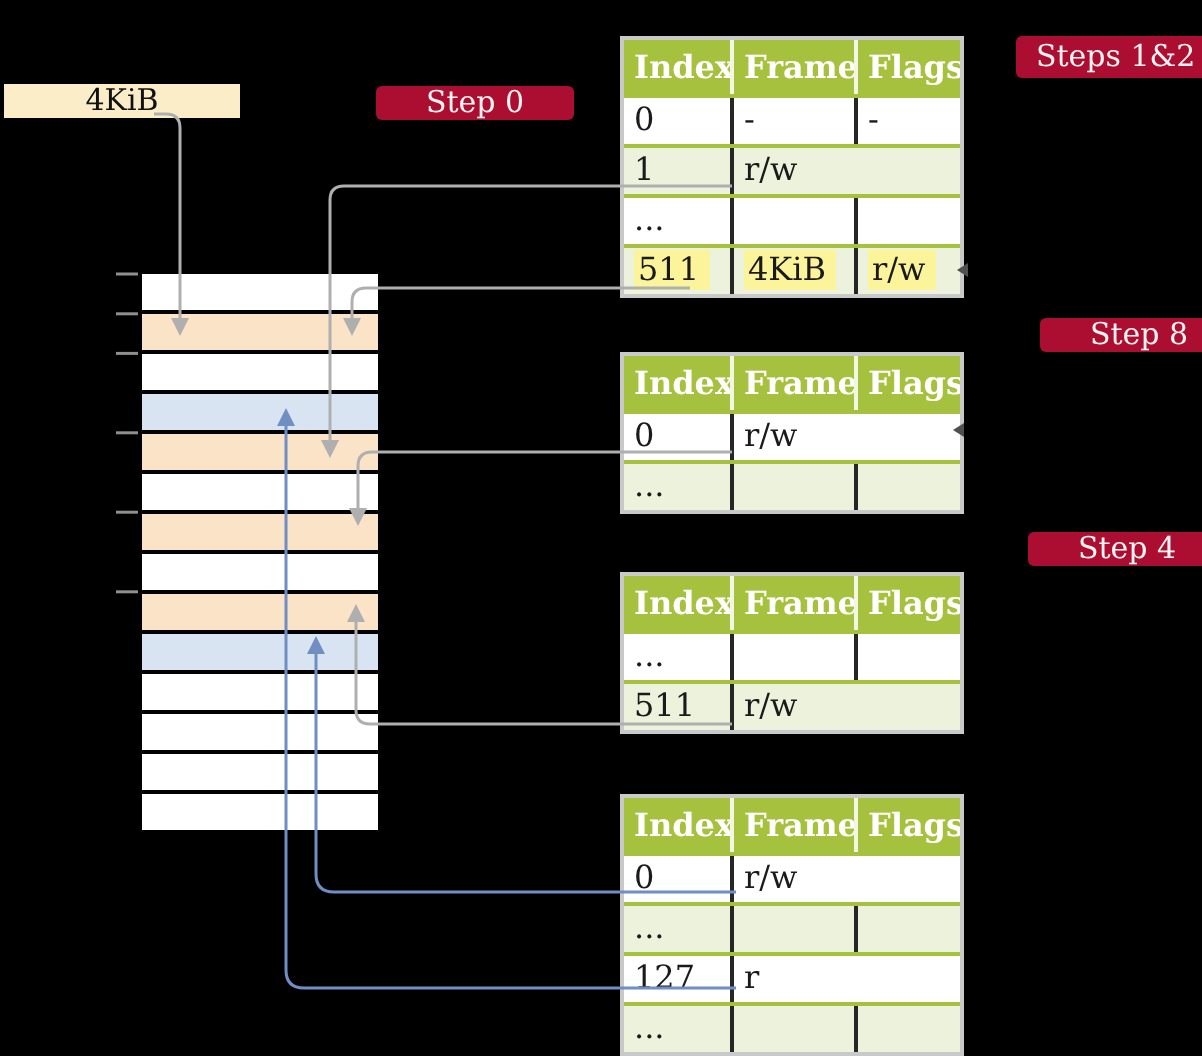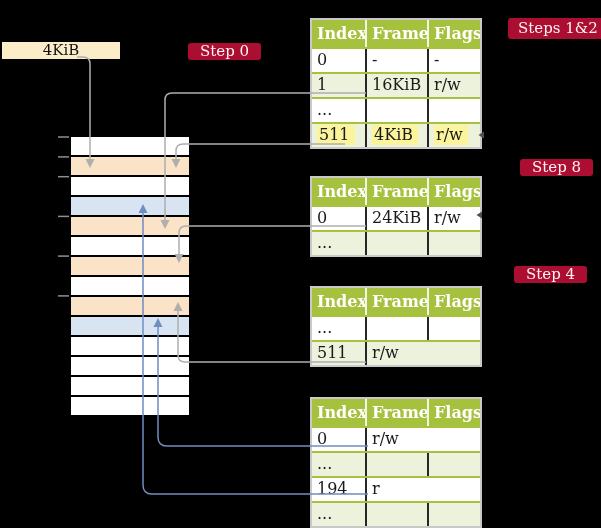--- a/index.html
+++ b/index.html
@@ -12,21 +12,21 @@
   
   .frame-box {
     position:absolute; left:2px; top:42px; width:118px; height:17px;
     background:var(--box-tan); color:#111; font-size:15px; line-height:17px;
     text-align:center;
   }
 
   
   .step-label {
     position:absolute; background:var(--label-red); color:#fdf3f3;
-    font-size:15px; line-height:17px; height:17px; padding:0 12px;
+    font-size:15px; line-height:17px; height:17px; padding:0 25px;
     border-radius:3px; white-space:nowrap;
   }
   .step-label.tall { height:21px; line-height:21px; }
 
   
   .memory {
     position:absolute; left:71px; top:137px; width:118px; height:278px;
     display:flex; flex-direction:column; gap:2px; background:#000;
   }
   .mrow { flex:1 1 auto; background:#fff; }
@@ -101,21 +101,20 @@
       <div class="th">Frame</div>
       <div class="th last">Flags</div>
     </div>
     <div class="trow">
       <div class="td">0</div>
       <div class="td">-</div>
       <div class="td last">-</div>
     </div>
     <div class="trow shaded">
       <div class="td">1</div>
-      <div class="td">16KiB</div>
       <div class="td last">r/w</div>
     </div>
     <div class="trow">
       <div class="td">...</div>
       <div class="td"></div>
       <div class="td last"></div>
     </div>
     <div class="trow shaded">
       <div class="td"><span class="cellspan hl">511</span></div>
       <div class="td"><span class="cellspan hl">4KiB</span></div>
@@ -124,21 +123,20 @@
   </div>
 
   <div class="ptable" style="top:176px;">
     <div class="thead">
       <div class="th">Index</div>
       <div class="th">Frame</div>
       <div class="th last">Flags</div>
     </div>
     <div class="trow">
       <div class="td">0</div>
-      <div class="td">24KiB</div>
       <div class="td last">r/w</div>
     </div>
     <div class="trow shaded">
       <div class="td">...</div>
       <div class="td"></div>
       <div class="td last"></div>
     </div>
   </div>
 
   <div class="ptable" style="top:286px;">
@@ -167,21 +165,21 @@
     <div class="trow">
       <div class="td">0</div>
       <div class="td last">r/w</div>
     </div>
     <div class="trow shaded">
       <div class="td">...</div>
       <div class="td"></div>
       <div class="td last"></div>
     </div>
     <div class="trow">
-      <div class="td">194</div>
+      <div class="td">127</div>
       <div class="td last">r</div>
     </div>
     <div class="trow shaded">
       <div class="td">...</div>
       <div class="td"></div>
       <div class="td last"></div>
     </div>
   </div>
 
   <svg class="overlay" width="601" height="528" viewBox="0 0 601 528">

